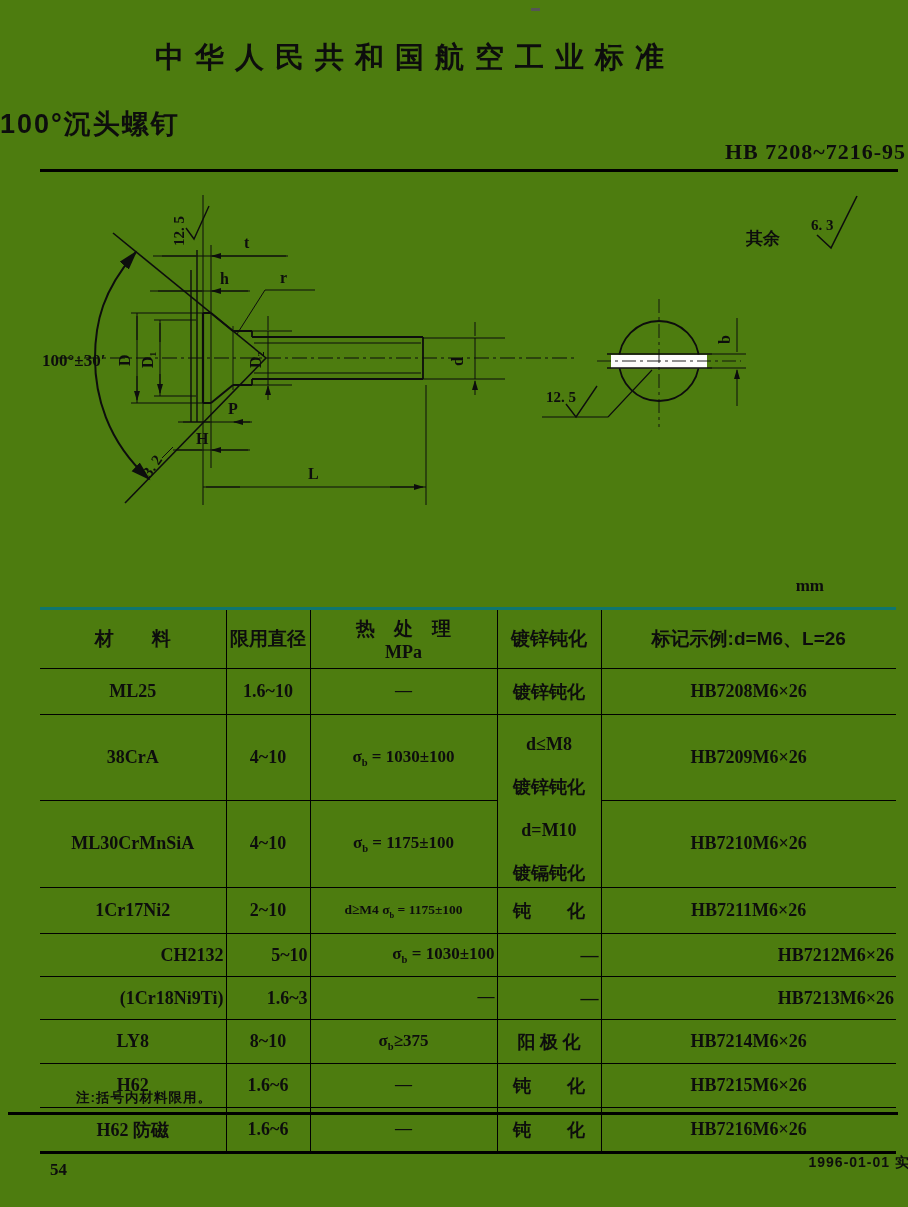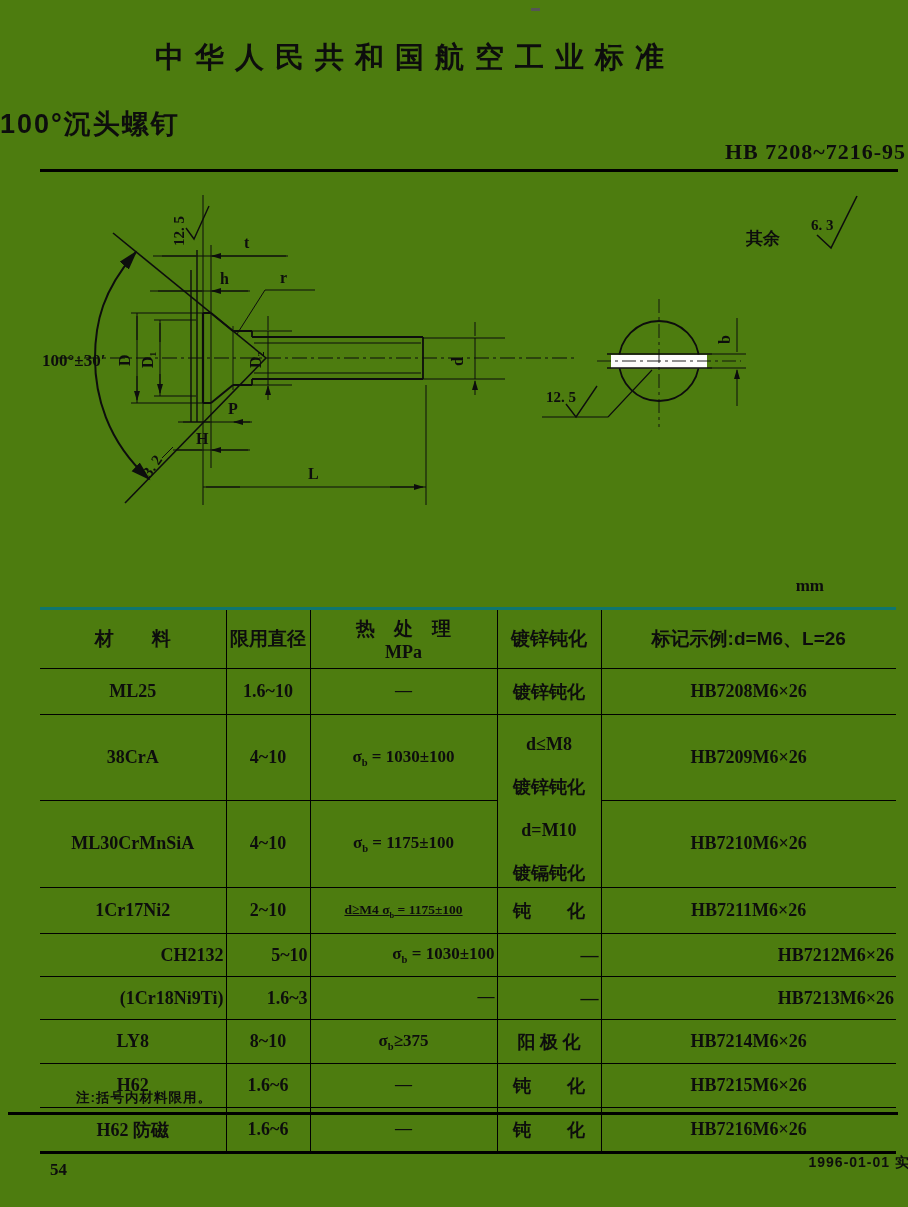--- a/index.html
+++ b/index.html
@@ -24,21 +24,21 @@
   table.spec{position:absolute;left:40px;top:607px;width:856px;border-collapse:collapse;
              table-layout:fixed;border-top:3px solid #0f766e;border-bottom:3px solid #000;}
   table.spec td{border:1.5px solid #000;border-left-width:1.4px;border-right-width:1.4px;
                 text-align:center;vertical-align:middle;padding:0 2px;
                 font-family:"Liberation Serif",serif;font-weight:bold;font-size:18px;}
   table.spec td.first{border-left:none;}
   table.spec td.last{border-right:none;}
   table.spec td.hd{font-family:"Liberation Sans",sans-serif;font-size:19px;}
   table.spec td.hd .sub-line{font-family:"Liberation Serif",serif;font-size:18px;font-weight:bold;}
   table.spec td.c-heat{font-size:17px;}
-  table.spec td.c-heat.small{font-size:13.5px;text-decoration:underline;}
+  table.spec td.c-heat.small{font-size:13.5px;}
   table.spec td sub{font-size:0.62em;}
   table.spec .m4line{line-height:1.5;font-size:18px;margin-top:16px;}
   tr.h-header td{height:58px;}
   tr.h45 td{height:45px;margin-top:16px;} tr.h59 td{height:59px;} tr.h60 td{height:60px;}
   tr.h42 td{height:42px;text-align:right;} tr.h43 td{height:43px;}
 
   .note{position:absolute;left:76px;top:1089px;font-size:13.5px;font-weight:bold;letter-spacing:1px;}
   .foot-rule{position:absolute;left:8px;top:1112px;width:890px;height:3px;background:#000;}
   .foot-left{position:absolute;left:42px;top:1122px;font-size:18px;font-weight:bold;letter-spacing:1px;}
   .foot-right{position:absolute;right:15px;top:1122px;font-size:14px;font-weight:bold;letter-spacing:1px;margin-top:32px;}

